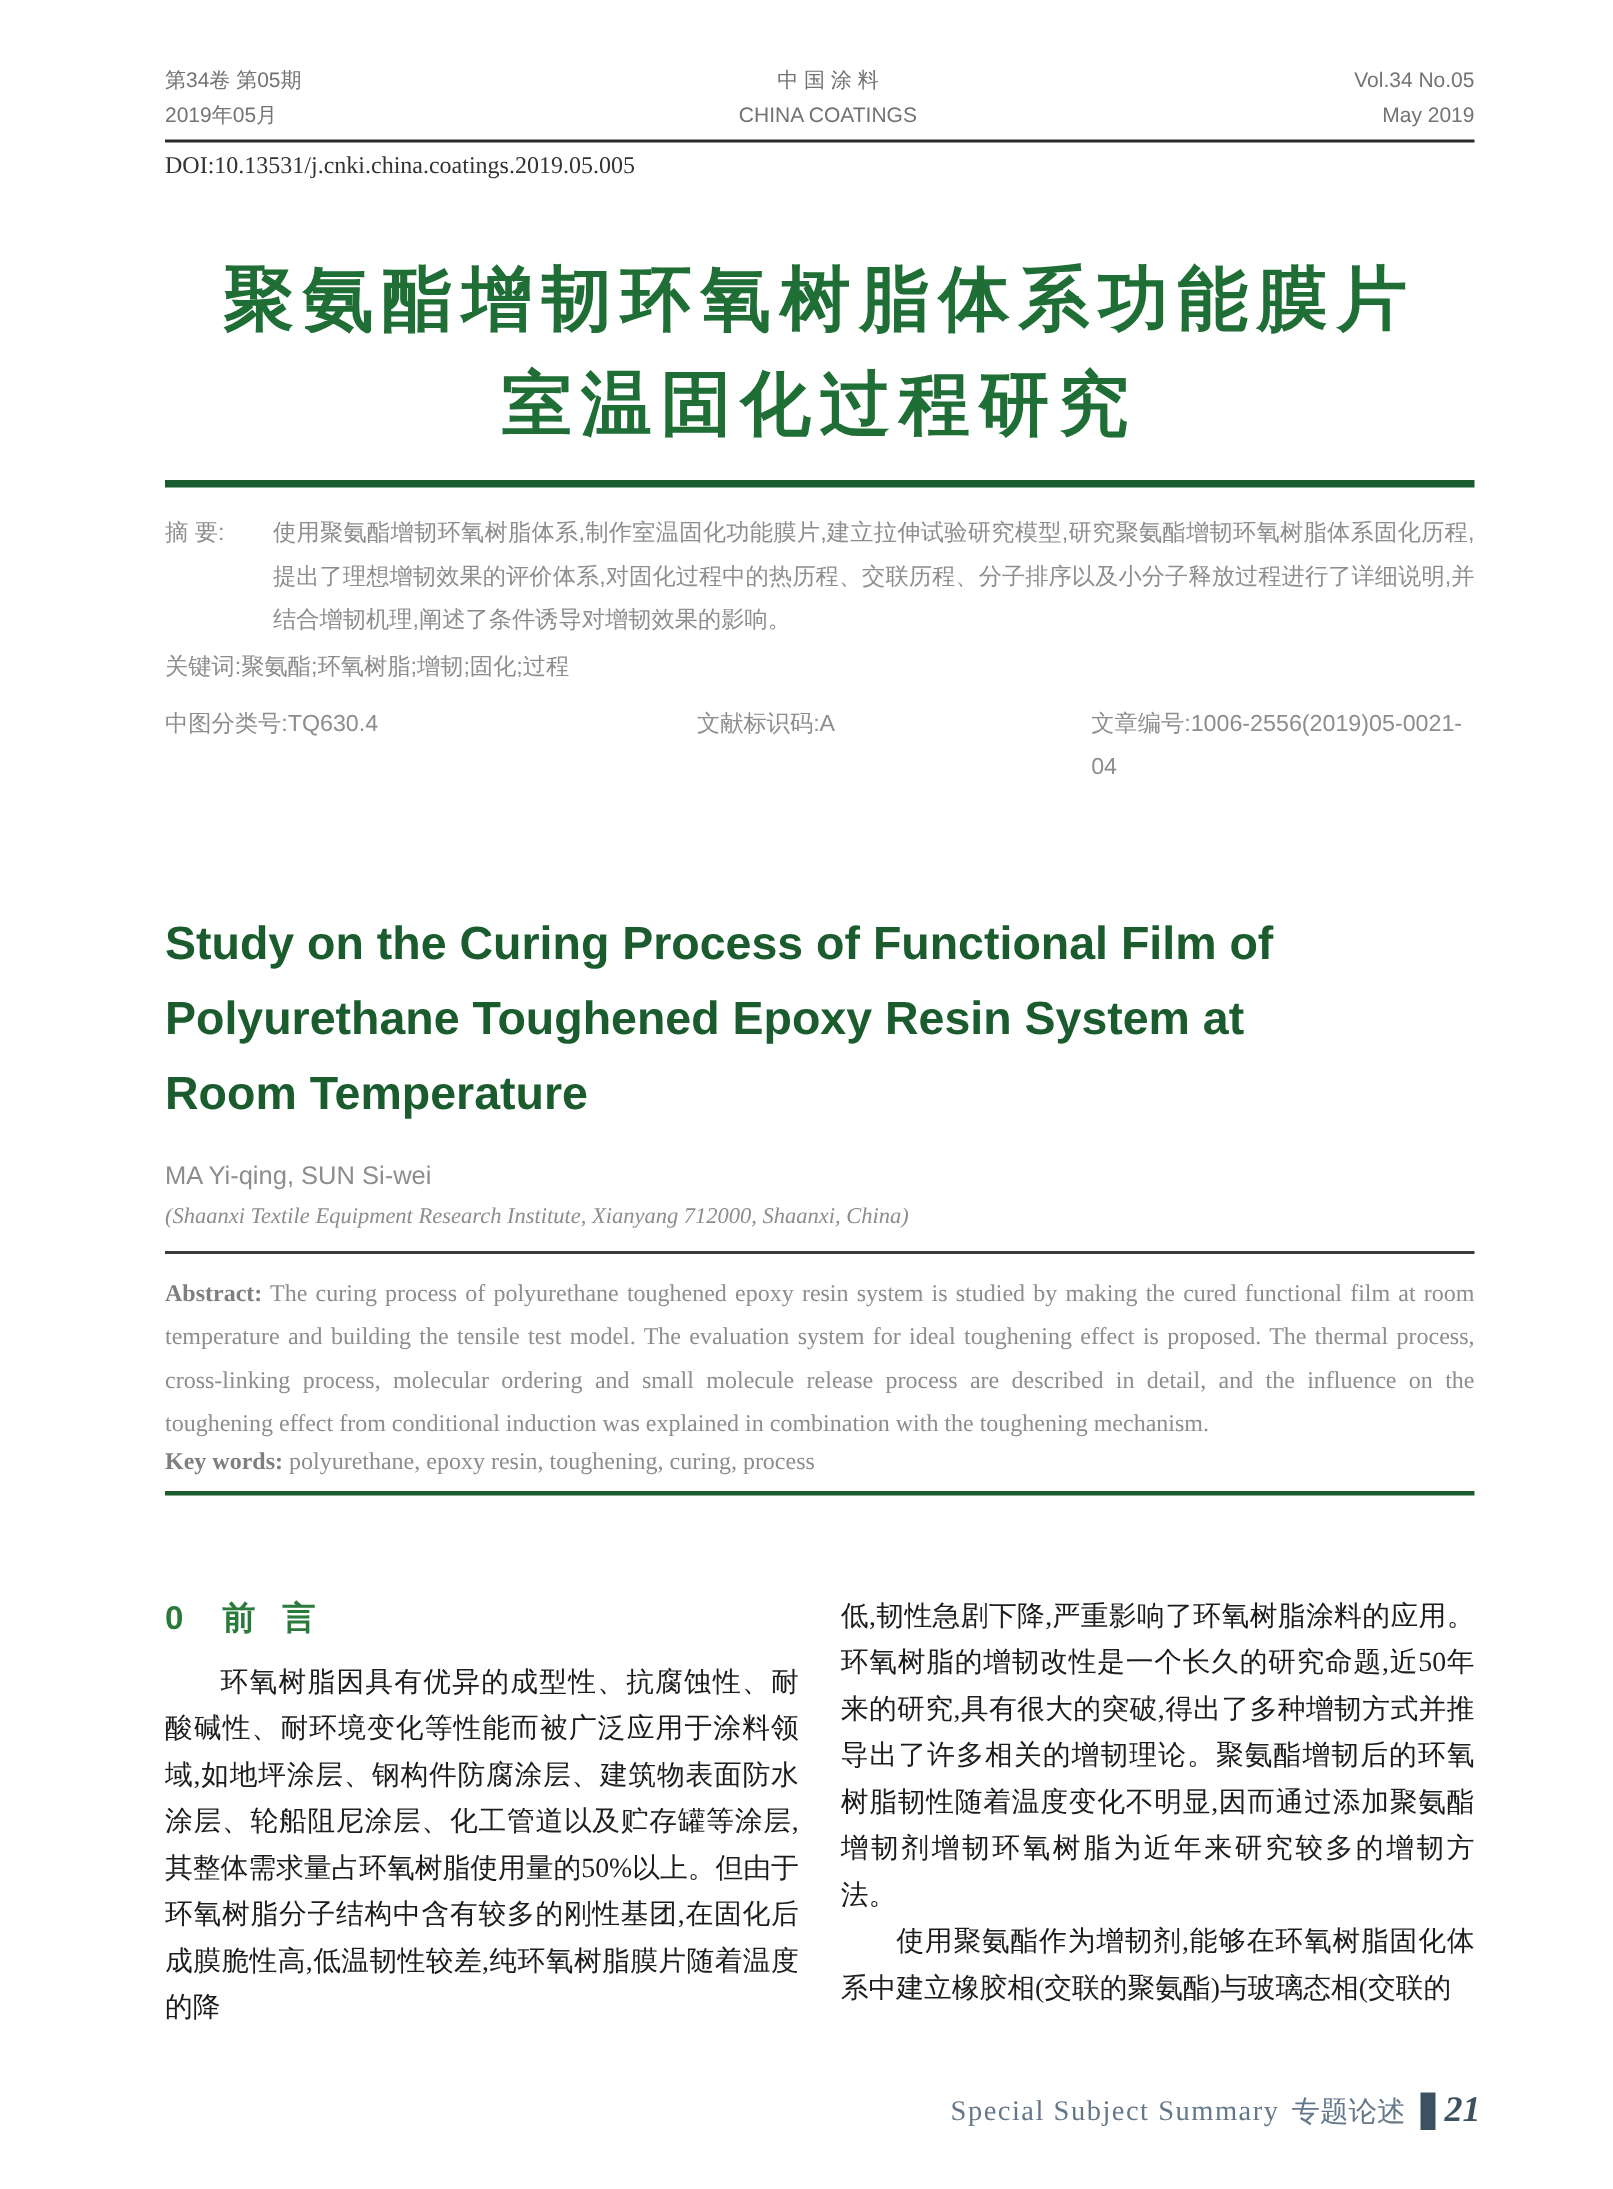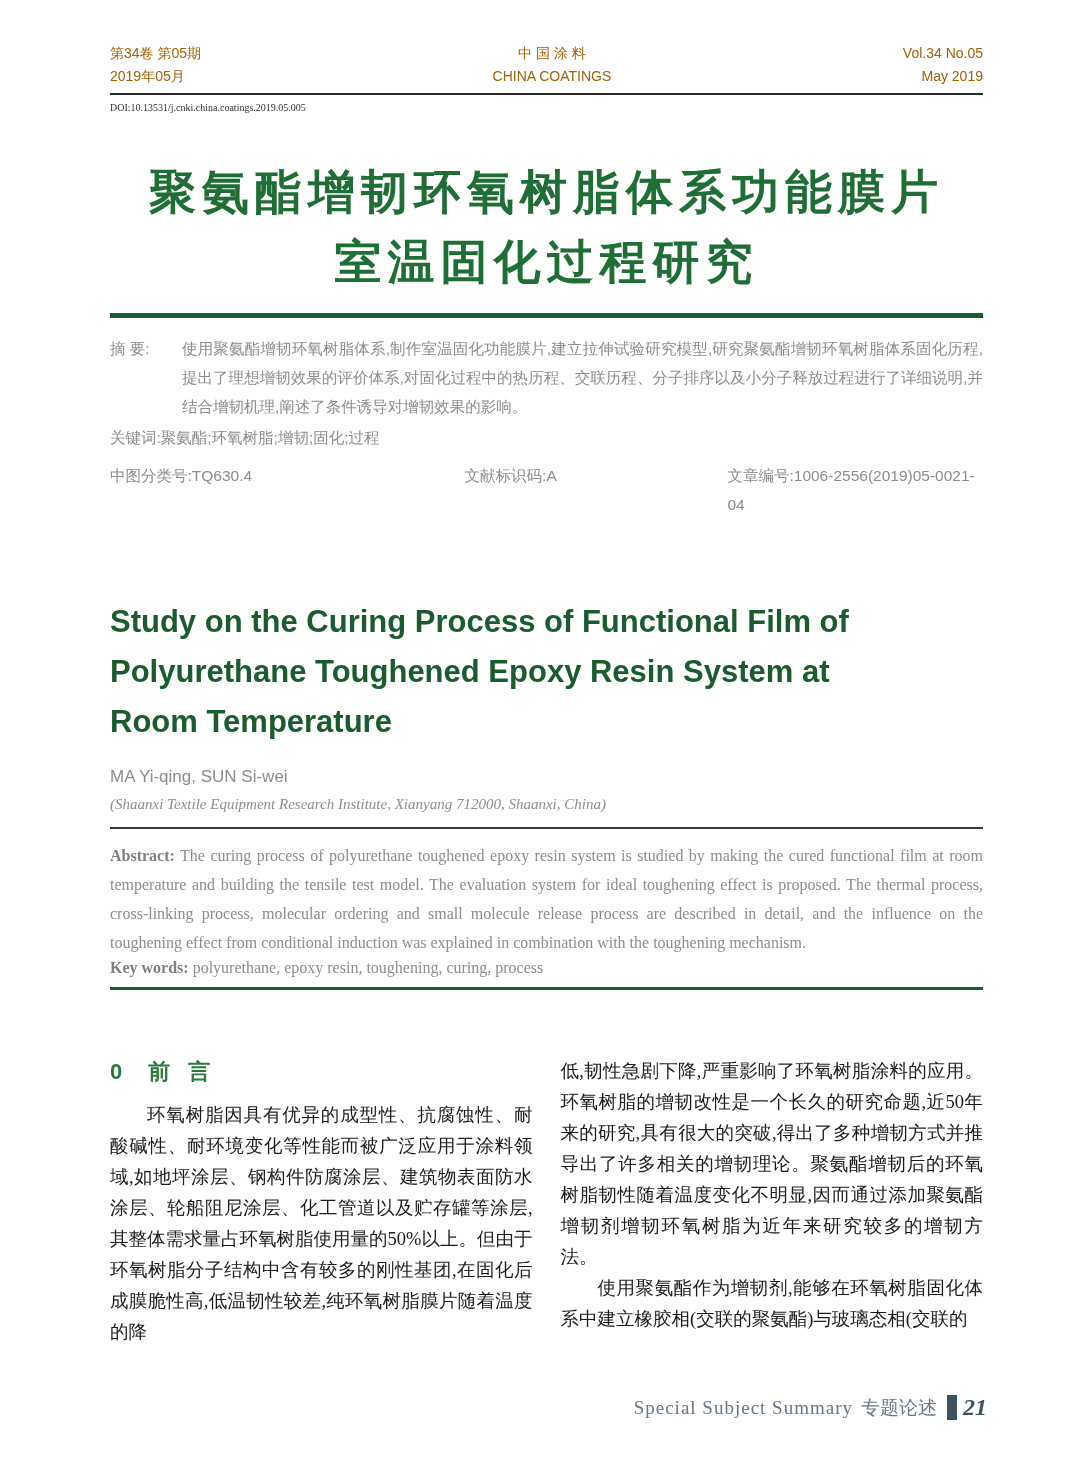--- a/index.html
+++ b/index.html
@@ -7,25 +7,25 @@
   body {
     width: 1075px; height: 1459px;
     font-family: "Liberation Sans", sans-serif;
     color: #222;
     overflow: hidden;
     position: relative;
   }
   .page { padding: 42px 92px 0 110px; }
 
   
-  .jheader { display: flex; justify-content: space-between; color: #a16207; font-size: 14px; line-height: 23px; }
+  .jheader { display: flex; justify-content: space-between; color: #737373; font-size: 14px; line-height: 23px; }
   .jheader .col-c { text-align: center; }
   .jheader .col-r { text-align: right; }
   .header-rule { border: none; border-top: 2px solid #2b2b2b; margin-top: 5px; }
-  .doi { font-size: 10px; color: #333; margin-top: 7px; font-family: "Liberation Serif", serif; }
+  .doi { font-size: 16px; color: #333; margin-top: 7px; font-family: "Liberation Serif", serif; }
 
   
   .title-cn { margin-top: 44px; color: #1f6e35; font-weight: bold; font-size: 47px; line-height: 70px; letter-spacing: 6px; font-family: "Liberation Sans", sans-serif; text-align: center; }
 
   
   .authors-cn { margin-top: 24px; font-size: 17px; color: #3c3c3c; }
   .authors-cn .bullet { display: inline-block; width: 15px; height: 15px; border: 1.5px solid #666; margin-right: 22px; vertical-align: -1px; }
   .authors-cn .affil { margin-top: 7px; margin-left: 38px; font-size: 16px; color: #4a4a4a; }
 
   .green-rule-thick { border: none; border-top: 5px solid #1a5c2e; margin-top: 16px; }

